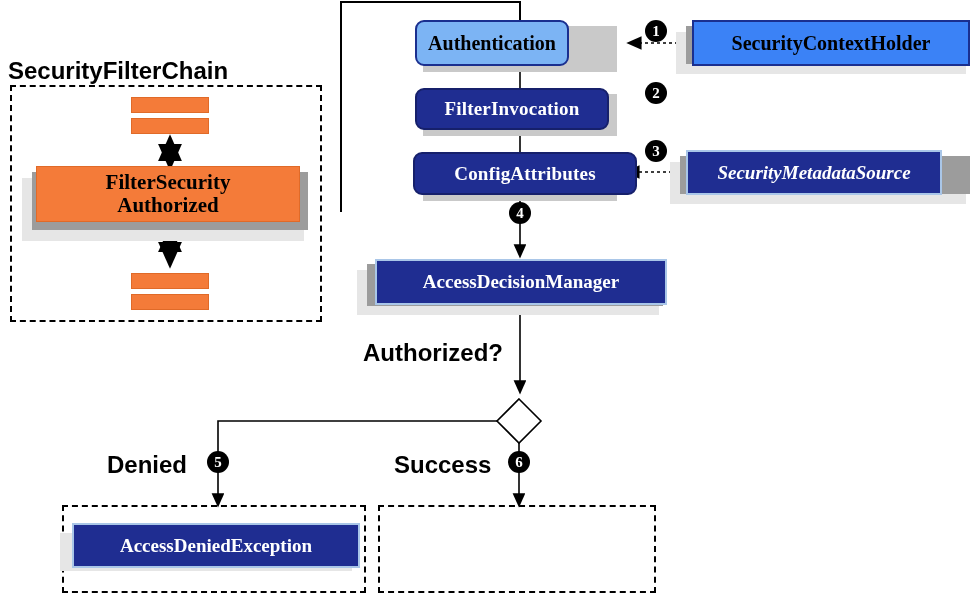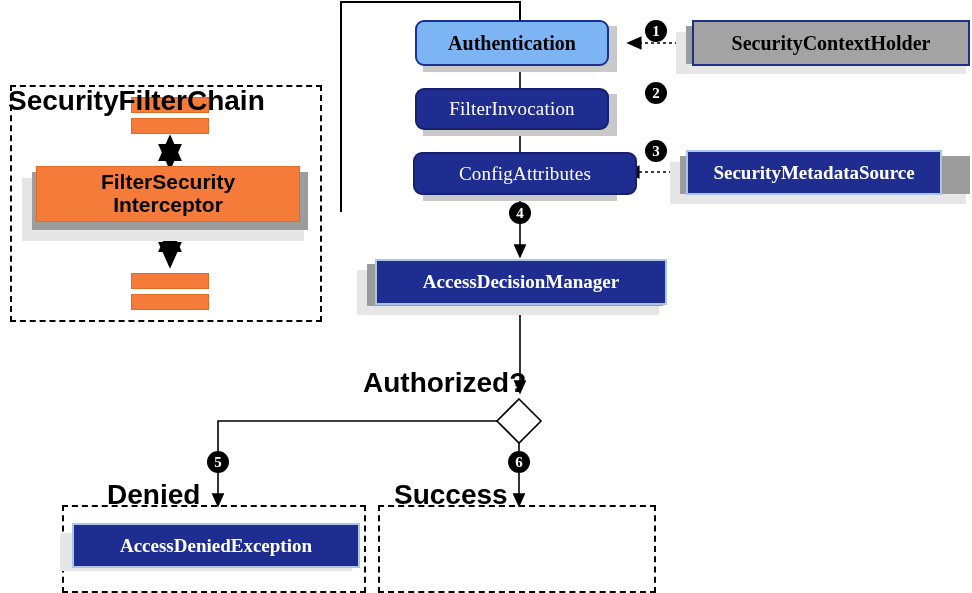--- a/index.html
+++ b/index.html
@@ -41,21 +41,21 @@
   .shadow.dark { background: #9c9c9c; }
   .shadow.light { background: #e6e6e6; }
 
   
   .navy-round {
     background: #1f2d91;
     border: 2px solid #16206b;
     border-radius: 9px;
     color: #ffffff;
     font-family: "Liberation Serif", serif;
-    font-weight: normal;
+    font-weight: bold;
     font-size: 19px;
     letter-spacing: .2px;
   }
   
   .navy-sq {
     background: #1f2d91;
     border: 2px solid #a9c6e8;
     color: #ffffff;
     font-family: "Liberation Serif", serif;
     font-weight: bold;
@@ -66,34 +66,34 @@
     background: #7cb4f4;
     border: 2px solid #1a2f8f;
     border-radius: 9px;
     color: #000000;
     font-family: "Liberation Serif", serif;
     font-weight: bold;
     font-size: 20px;
   }
   
   .blue-sq {
-    background: #a3a3a3;
+    background: #3b82f6;
     border: 2px solid #1a2f8f;
     color: #000000;
     font-family: "Liberation Serif", serif;
     font-weight: bold;
     font-size: 20px;
   }
   
   .orange {
     background: #f47b39;
     border: 1px solid #e0enum;
     border: 1px solid #e06a28;
     color: #000000;
-    font-family: Liberation Sans, sans-serif;
+    font-family: Liberation Serif, serif;
     font-weight: bold;
     font-size: 21px;
     line-height: 1.08;
   }
   .orange-bar {
     position: absolute;
     background: #f47b39;
     border: 1px solid #e06a28;
     box-sizing: border-box;
     z-index: 4;
@@ -110,21 +110,21 @@
 
   
   .label {
     position: absolute;
     font-family: "Liberation Sans", sans-serif;
     font-weight: bold;
     color: #000000;
     white-space: nowrap;
     z-index: 5;
   }
-  .label.big { font-size: 28px; margin-top: 28px; }
+  .label.big { font-size: 24px; }
 
   .center-text {
     position: absolute;
     font-family: "Liberation Sans", sans-serif;
     font-weight: bold;
     font-size: 21px;
     color: #000000;
     text-align: center;
     line-height: 1.12;
     z-index: 5;
@@ -213,29 +213,29 @@
   <div class="dashed-box" style="left:10px; top:85px; width:312px; height:237px;"></div>
 
   <div class="orange-bar" style="left:131px; top:97px; width:78px; height:16px;"></div>
   <div class="orange-bar" style="left:131px; top:118px; width:78px; height:16px;"></div>
 
   <div class="shadow light" style="left:22px; top:178px; width:282px; height:63px;"></div>
   <div class="shadow dark" style="left:32px; top:172px; width:276px; height:58px;"></div>
   <div class="node orange" style="left:36px; top:166px; width:264px; height:56px;">
     <div>
       <div>FilterSecurity</div>
-      <div>Interceptor</div>
+      <div>Authorized</div>
     </div>
   </div>
 
   <div class="orange-bar" style="left:131px; top:273px; width:78px; height:16px;"></div>
   <div class="orange-bar" style="left:131px; top:294px; width:78px; height:16px;"></div>
 
   <div class="shadow" style="left:423px; top:26px; width:194px; height:46px;"></div>
-  <div class="node blue-round" style="left:415px; top:20px; width:194px; height:46px;">
+  <div class="node blue-round" style="left:415px; top:20px; width:154px; height:46px;">
     <span>Authentication</span>
   </div>
 
   <div class="shadow" style="left:423px; top:94px; width:194px; height:42px;"></div>
   <div class="node navy-round" style="left:415px; top:88px; width:194px; height:42px;">
     <span>FilterInvocation</span>
   </div>
 
   <div class="shadow" style="left:423px; top:158px; width:194px; height:43px;"></div>
   <div class="node navy-round" style="left:413px; top:152px; width:224px; height:43px;">
@@ -249,21 +249,21 @@
   </div>
 
   <div class="shadow light" style="left:676px; top:32px; width:290px; height:42px;"></div>
   <div class="shadow dark" style="left:686px; top:26px; width:284px; height:38px;"></div>
   <div class="node blue-sq" style="left:692px; top:20px; width:278px; height:46px;">
     <span>SecurityContextHolder</span>
   </div>
 
   <div class="shadow light" style="left:670px; top:162px; width:296px; height:42px;"></div>
   <div class="shadow dark" style="left:680px; top:156px; width:290px; height:38px;"></div>
-  <div class="node navy-sq" style="left:686px; top:150px; width:256px; height:45px;">
+  <div class="node navy-sq" style="left:686px; top:150px; width:256px; height:45px;font-style:italic;">
     <span>SecurityMetadataSource</span>
   </div>
 
   <div class="label big" style="left:363px; top:339px;">Authorized?</div>
 
   <div class="label big" style="left:107px; top:451px;">Denied</div>
 
   <div class="label big" style="left:394px; top:451px;">Success</div>
 
   <div class="badge" style="left:645px; top:20px;">1</div>

